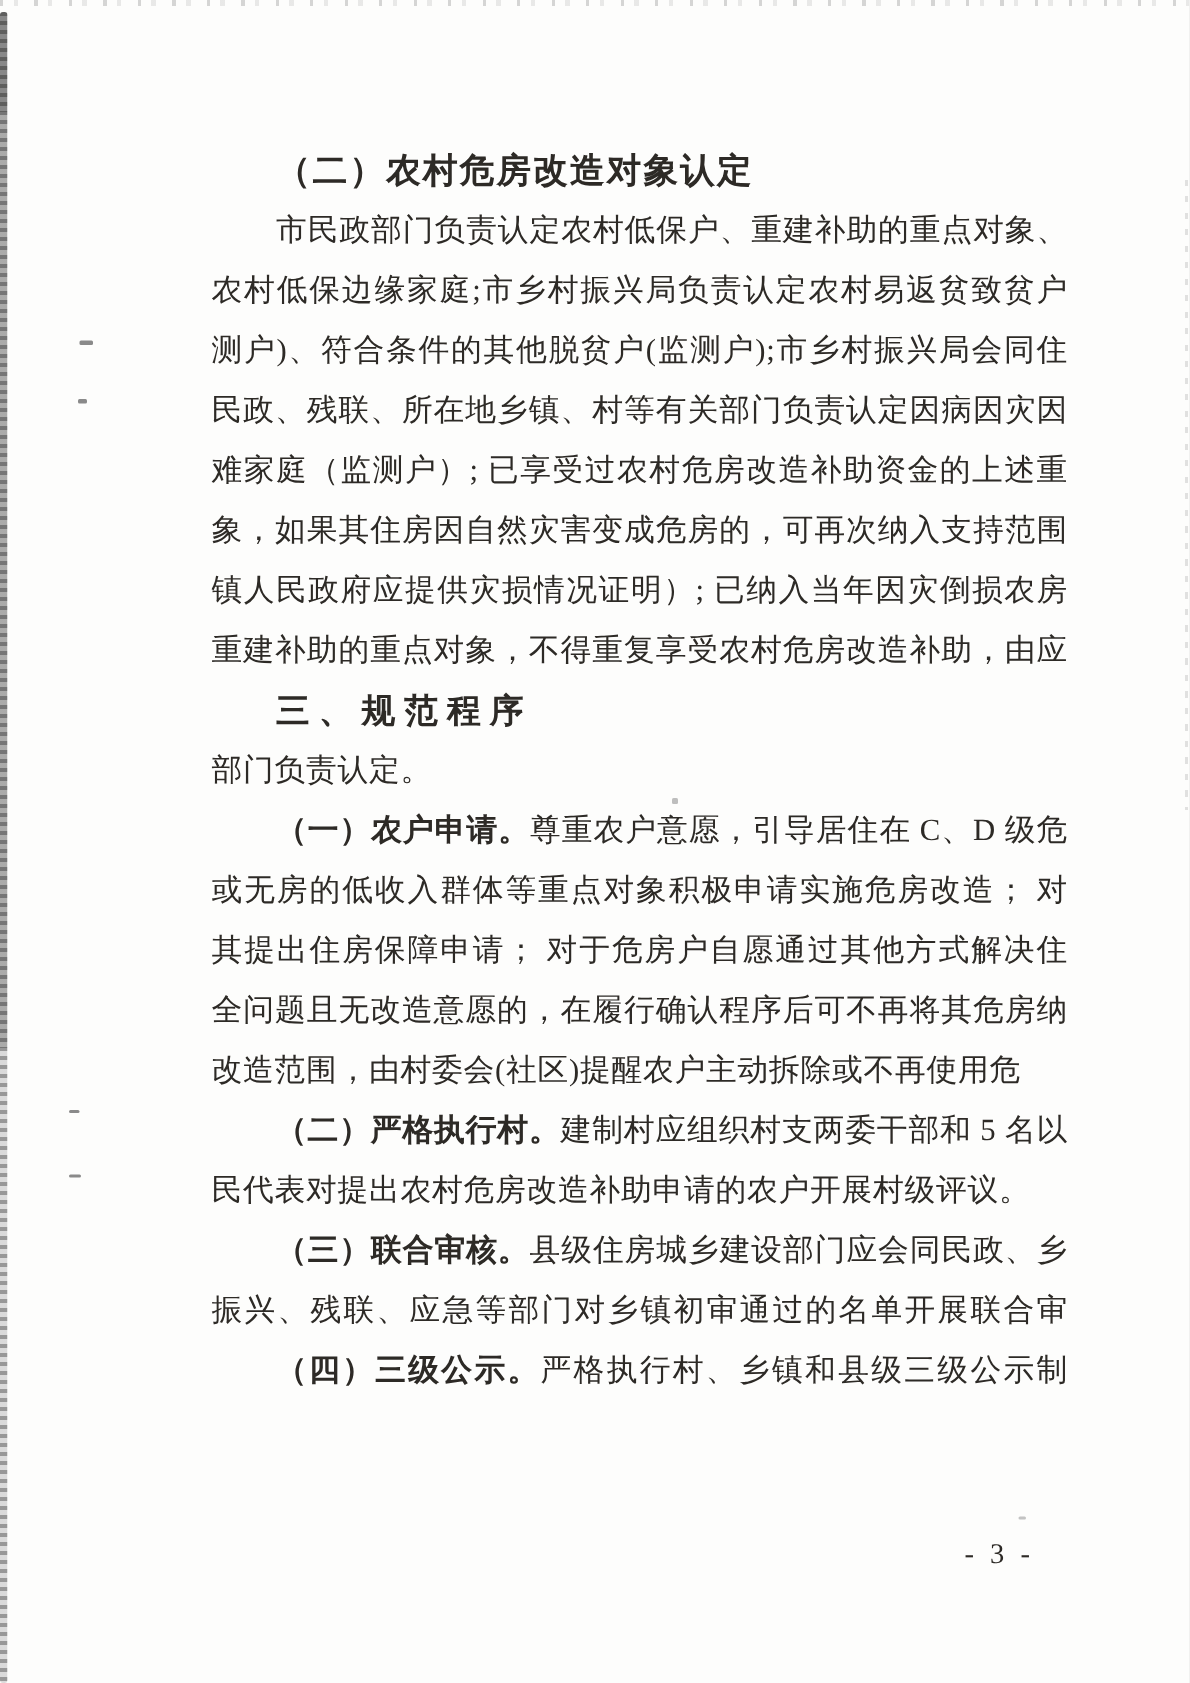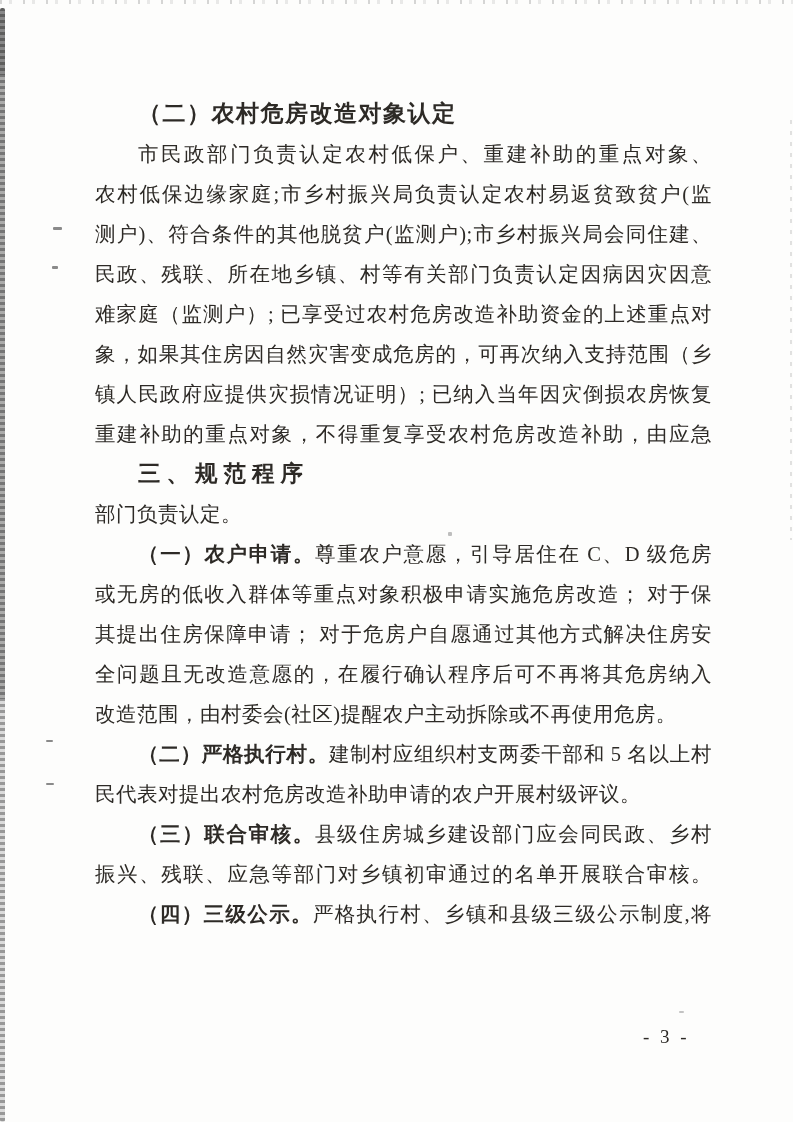--- a/index.html
+++ b/index.html
@@ -50,20 +50,21 @@
     top: 94px;
     width: 617px;
   }
   .line {
     height: 40px;
     line-height: 40px;
     font-size: 20.5px;
     letter-spacing: 0.5px;
     white-space: pre-wrap;
     overflow: hidden;
+    margin-left: 46px;
   }
   .line.indent { text-indent: 43px; }
   .line.justify { text-align: justify; text-align-last: justify; }
   .lead { font-weight: 700; }
 
   .line.kai-heading {
     font-size: 23px;
     letter-spacing: 1.5px;
     font-weight: 700;
   }

